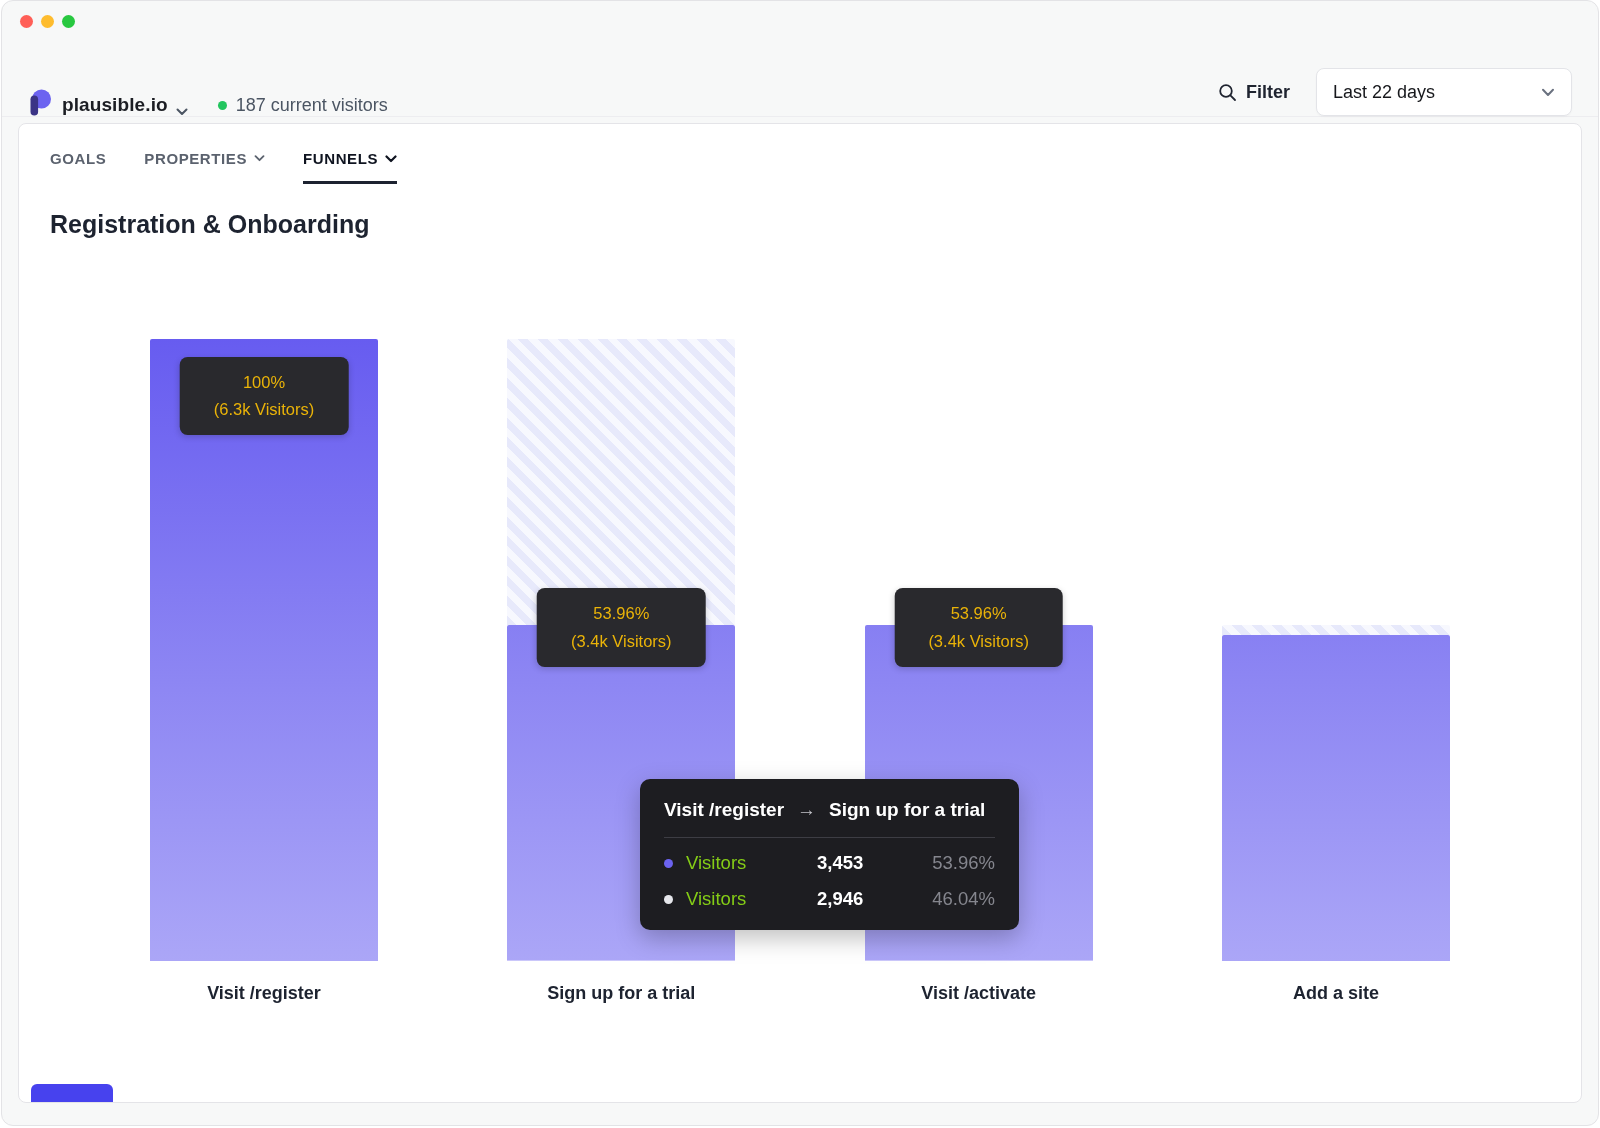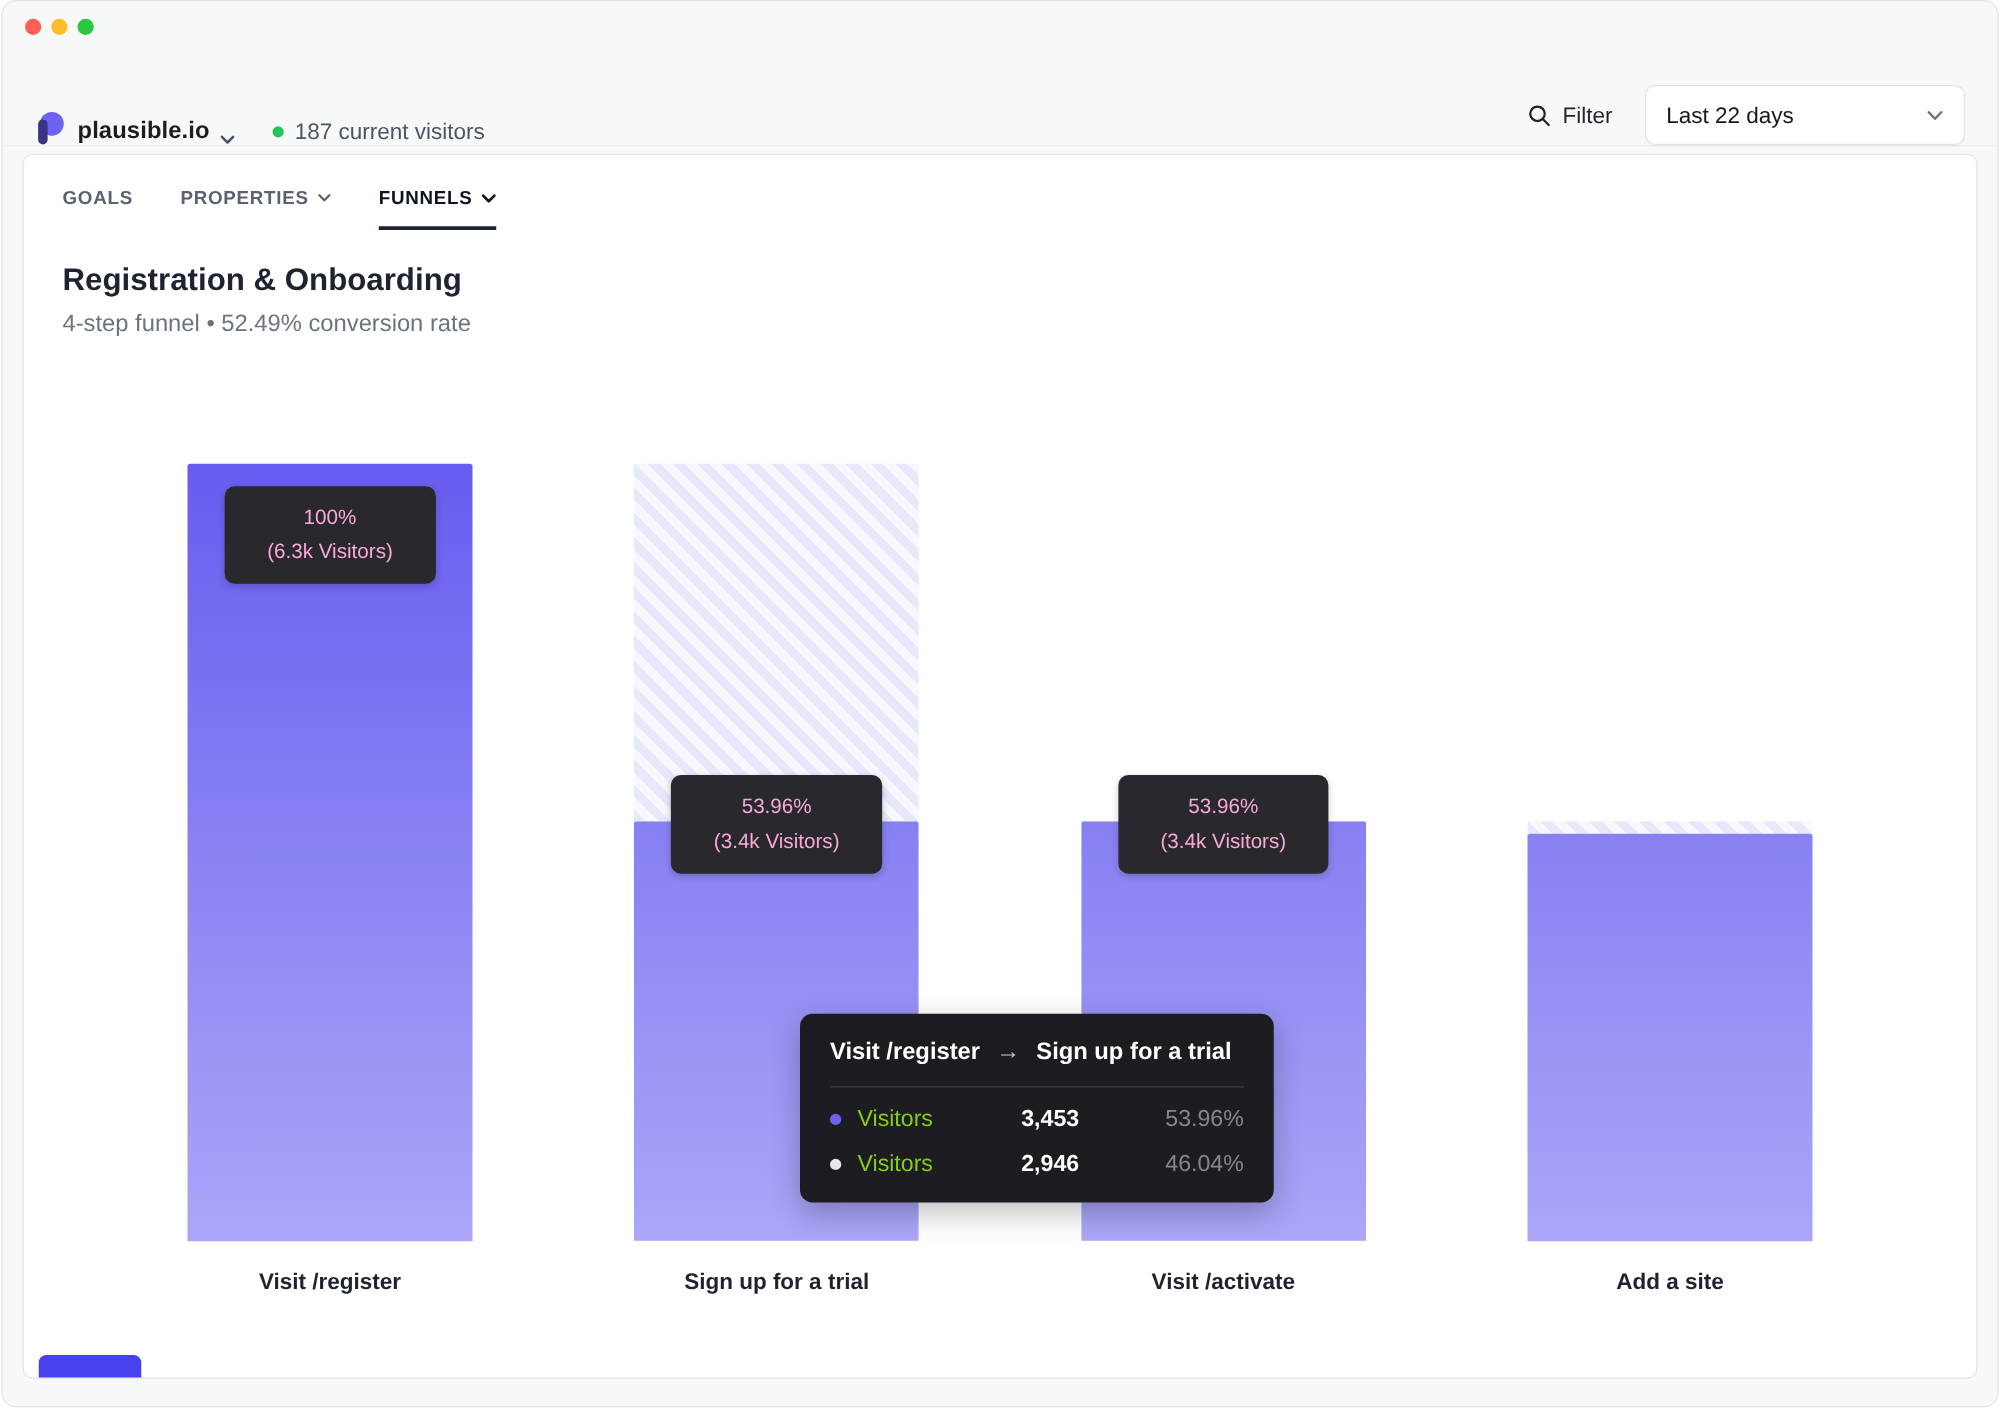--- a/index.html
+++ b/index.html
@@ -13,42 +13,42 @@
   
   .header{height:76px;display:flex;align-items:flex-end;padding:0 26px;border-bottom:1px solid #ededf0;box-sizing:border-box;}
   .logo{display:flex;align-items:center;margin-right:10px;}
   .site-name{font-size:19px;font-weight:700;color:#1b1d23;letter-spacing:.1px;}
   .chev{margin-left:8px;display:inline-flex;}
   .visitors{display:flex;align-items:center;margin-left:30px;}
   .green-dot{width:9px;height:9px;border-radius:50%;background:#22c55e;margin-right:9px;}
   .visitors-text{font-size:18px;color:#4b5563;}
   .header-right{margin-left:auto;display:flex;align-items:center;gap:26px;}
   .filter{display:flex;align-items:center;gap:9px;cursor:pointer;}
-  .filter-label{font-size:18px;color:#1f2430;font-weight:400;}
+  .filter-label{font-size:18px;color:#1f2430;font-weight:700;}
   .daterange{width:256px;height:48px;background:#ffffff;border:1px solid #e3e4e8;border-radius:8px;display:flex;align-items:center;justify-content:space-between;padding:0 16px;box-sizing:border-box;box-shadow:0 1px 2px rgba(0,0,0,.03);cursor:pointer;}
   .daterange-value{font-size:18px;color:#17181c;}
 
   
   .card{position:absolute;left:16px;right:16px;top:122px;bottom:22px;background:#ffffff;border:1px solid #e4e4e8;border-radius:8px;box-sizing:border-box;}
   .card-inner{padding:26px 31px 0 31px;}
 
   
   .tabs{display:flex;gap:38px;align-items:flex-end;}
   .tab{display:flex;align-items:center;gap:7px;font-size:15px;font-weight:600;letter-spacing:.04em;color:#5b626e;padding-bottom:14px;border-bottom:3px solid transparent;cursor:pointer;text-transform:uppercase;text-align:center;}
   .tab.active{color:#0f1420;font-weight:700;border-bottom-color:#1c2230;}
 
   .funnel-title{margin-top:26px;font-size:25px;font-weight:700;color:#1d2330;}
   .funnel-subtitle{margin-top:10px;font-size:19px;color:#6b7280;}
 
   
   .chart{position:relative;margin-top:100px;height:622px;display:flex;justify-content:space-between;padding:0 100px 0 100px;}
   .col{position:relative;width:228px;height:100%;flex:none;}
   .bar{position:absolute;left:0;right:0;bottom:0;background-image:linear-gradient(180deg,#675cf0 0%,#8d86f3 55%,#aba6f7 100%);background-size:100% 622px;background-position:center bottom;border-radius:2px 2px 0 0;}
   .hatch{position:absolute;left:0;right:0;background:repeating-linear-gradient(45deg,#e7e9fb 0,#e7e9fb 7px,#f7f8fe 7px,#f7f8fe 14px);border-radius:2px 2px 0 0;}
-  .bar-label{position:absolute;left:50%;transform:translateX(-50%);background:#29292d;color:#f9a8d4;border-radius:8px;padding:12px 34px;text-align:center;font-size:16.5px;line-height:1.65;white-space:nowrap;z-index:2;box-shadow:0 2px 6px rgba(0,0,0,.18);}
+  .bar-label{position:absolute;left:50%;transform:translateX(-50%);background:#29292d;color:#eab308;border-radius:8px;padding:12px 34px;text-align:center;font-size:16.5px;line-height:1.65;white-space:nowrap;z-index:2;box-shadow:0 2px 6px rgba(0,0,0,.18);}
   .cat-label{position:absolute;top:calc(100% + 22px);left:-40px;right:-40px;text-align:center;font-size:18px;font-weight:700;color:#1d2330;}
 
   
   .tooltip{position:absolute;left:590px;top:440px;width:379px;background:#1d1d21;border-radius:10px;padding:20px 24px;box-sizing:border-box;color:#ffffff;z-index:5;box-shadow:0 8px 24px rgba(0,0,0,.25);}
   .tt-head{display:flex;align-items:center;gap:13px;font-size:19px;font-weight:700;padding-bottom:16px;}
   .tt-arrow{color:#c3c3c9;font-weight:400;font-size:19px;}
   .tt-div{border-top:1px solid #3d3d44;}
   .tt-row{display:flex;align-items:center;padding-top:14px;}
   .tt-dot{width:9px;height:9px;border-radius:50%;margin-right:13px;flex:none;}
   .tt-label{font-size:18.5px;color:#84cc16;flex:1;}
@@ -127,21 +127,20 @@
           <span>FUNNELS</span>
           <span style="display:inline-flex;">
             <svg width="12" height="8" viewBox="0 0 12 8">
                 <polyline points="1.5,1.5 6,6 10.5,1.5" fill="none" stroke="#0f1420" stroke-width="2.2" stroke-linecap="round" stroke-linejoin="round"></polyline>
               </svg>
           </span>
         </div>
       </div>
 
       <div class="funnel-title">Registration &amp; Onboarding</div>
-      <div class="funnel-subtitle">4-step funnel • 52.49% conversion rate</div>
 
       <div class="chart">
 
         <div class="col">
 
           <div class="bar" style="height: 622px;"></div>
           <div class="bar-label" style="top: 18px;">
             <div>100%</div>
             <div>(6.3k Visitors)</div>
           </div>

